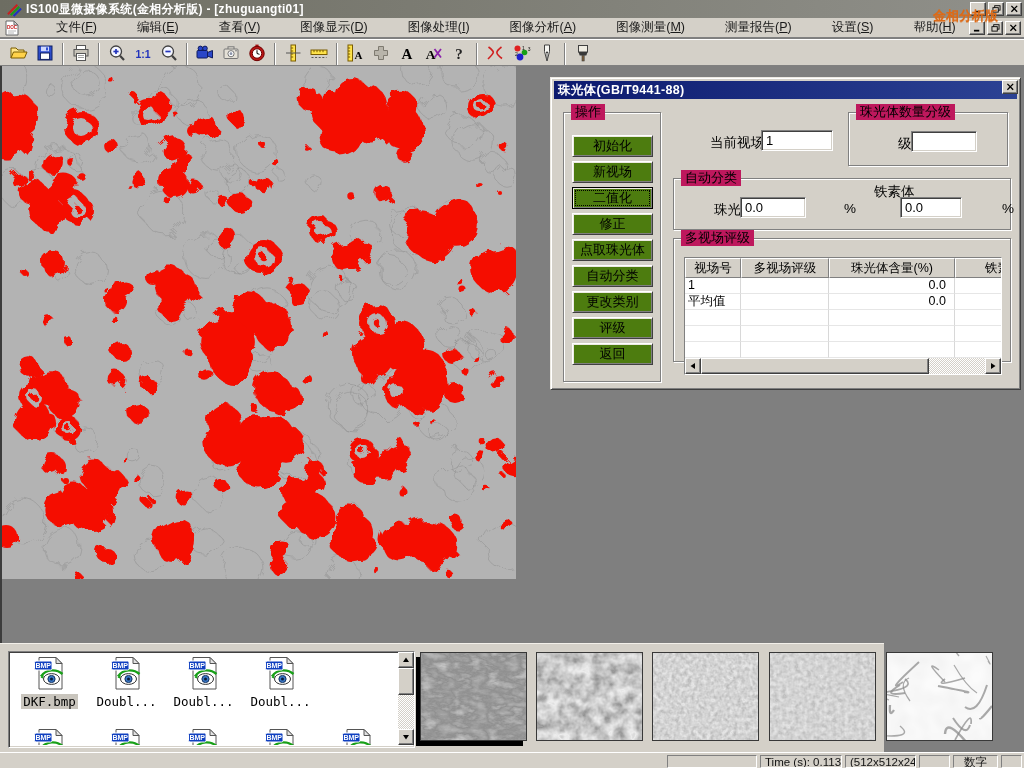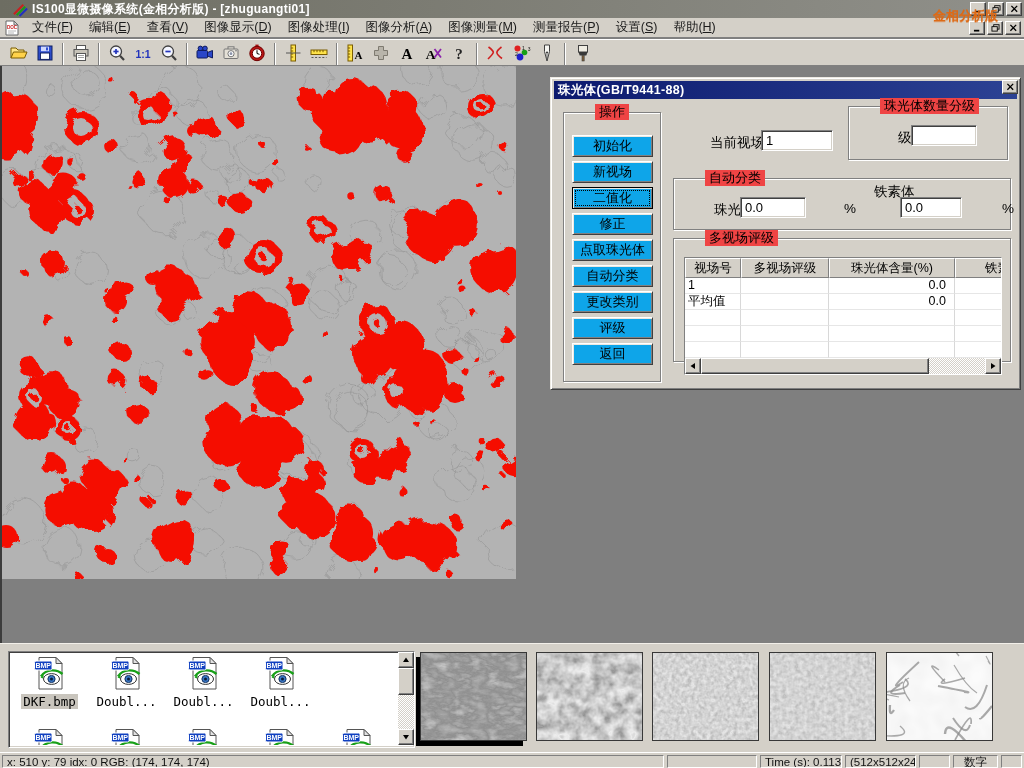--- a/index.html
+++ b/index.html
@@ -2,75 +2,75 @@
 <html><head>
 <meta charset="utf-8">
 <style>
   * { margin:0; padding:0; box-sizing:border-box; }
   html,body { width:1024px; height:768px; overflow:hidden; }
   body { font-family:"Liberation Sans","DejaVu Sans",sans-serif; font-size:12px; background:#7f7f7f; position:relative; cursor:default; }
   .screen { position:absolute; inset:0; width:1024px; height:768px; background:#7f7f7f; overflow:hidden; }
   .dither { background-image:conic-gradient(#fff 25%, #d4d0c8 0 50%, #fff 0 75%, #d4d0c8 0); background-size:2px 2px; }
 
   
-  .titlebar { position:absolute; left:0; top:0; width:1024px; height:18px; background:linear-gradient(90deg,#6d6d62,#90908a); display:flex; align-items:center; padding-left:13px; }
+  .titlebar { position:absolute; left:0; top:0; width:1024px; height:18px; background:linear-gradient(90deg,#6d6d62,#90908a); display:flex; align-items:center; padding-left:7px; }
   .app-icon { width:15px; height:15px; display:inline-block; }
   .app-icon svg { width:15px; height:15px; }
   .title-text { color:#fff; font-weight:bold; font-size:12px; margin-left:4px; white-space:nowrap; letter-spacing:.3px; }
   .caption-btns { position:absolute; right:2px; top:2px; display:flex; gap:2px; }
   .win-btn { width:16px; height:14px; background:#d4d0c8; border:1px solid; border-color:#fff #404040 #404040 #fff; box-shadow:inset -1px -1px 0 #808080; display:flex; align-items:center; justify-content:center; }
   .win-btn svg { width:9px; height:8px; }
   .watermark { position:absolute; left:933px; top:7px; z-index:60; color:#dd6a16; font-weight:bold; font-size:13px; white-space:nowrap; pointer-events:none; text-shadow:0 1px 0 rgba(221,106,22,.45); }
 
   
   .menubar { position:absolute; left:0; top:18px; width:1024px; height:20px; background:#d4d0c8; border-bottom:1px solid #808080; display:flex; align-items:center; padding-left:2px; }
   .doc-icon { width:16px; height:16px; margin:0 4px 0 2px; }
   .doc-icon svg { width:16px; height:16px; }
-  .menu-item { padding:0 8px; line-height:19px; font-size:12.5px; color:#1a1a1a; white-space:nowrap; }
+  .menu-item { padding:0 8px; line-height:19px; font-size:12.5px; color:#1a1a1a; white-space:nowrap;margin-left:24px; }
   .menu-item u { text-underline-offset:1px; }
   .mdi-btns { position:absolute; right:3px; top:3px; display:flex; gap:2px; }
 
   
   .toolbar { position:absolute; left:0; top:39px; width:1024px; height:27px; background:#d4d0c8; border-top:1px solid #fff; border-bottom:1px solid #808080; display:flex; align-items:flex-end; padding-left:6px; }
   .tb-btn { width:26px; height:24px; display:inline-flex; align-items:center; justify-content:center; }
   .tb-btn svg { width:20px; height:20px; }
   .tb-sep { width:2px; height:22px; margin:0 4px; border-left:1px solid #808080; border-right:1px solid #fff; }
 
   
   .workspace { position:absolute; left:0; top:66px; width:1024px; height:577px; background:#7f7f7f; border-left:2px solid #3c3c3c; }
   .main-image { position:absolute; left:0; top:0; width:514px; height:513px; overflow:hidden; }
   .main-image svg { display:block; }
 
   
   .dialog { position:absolute; left:550px; top:77px; width:471px; height:313px; background:#d4d0c8; border:1px solid; border-color:#ece9e2 #404040 #404040 #ece9e2; box-shadow:inset 1px 1px 0 #fff, inset -1px -1px 0 #808080; z-index:20; }
   .dlg-title { position:absolute; left:3px; top:3px; width:463px; height:18px; background:linear-gradient(90deg,#0c1a6e,#2c4294); color:#fff; font-weight:bold; font-size:12.5px; line-height:18px; padding-left:4px; letter-spacing:.3px; }
   .dlg-close { position:absolute; right:2px; top:2px; }
   .gbox { position:absolute; border:1px solid #808080; box-shadow:inset 1px 1px 0 #fff, 1px 1px 0 #fff; }
-  .legend { position:absolute; top:-9px; left:7px; background:#ef4444; padding:0 4px; font-size:13px; line-height:16px; white-space:nowrap;margin-left:24px; }
-  .btn { position:absolute; left:8px; width:81px; height:22px; background:#0ea5e9; border:1px solid; border-color:#fff #404040 #404040 #fff; box-shadow:inset 1px 1px 0 #ece9e2, inset -1px -1px 0 #808080; font-size:13px; display:flex; align-items:center; justify-content:center; white-space:nowrap; }
+  .legend { position:absolute; top:-9px; left:7px; background:#be185d; padding:0 4px; font-size:13px; line-height:16px; white-space:nowrap; }
+  .btn { position:absolute; left:8px; width:81px; height:22px; background:#4d7c0f; border:1px solid; border-color:#fff #404040 #404040 #fff; box-shadow:inset 1px 1px 0 #ece9e2, inset -1px -1px 0 #808080; font-size:13px; display:flex; align-items:center; justify-content:center; white-space:nowrap; }
   .btn.focused { border:1px solid #000; outline:1px dotted #000; outline-offset:-4px; }
   .dlabel { position:absolute; font-size:13.5px; white-space:nowrap;margin-left:28px; }
   .tfield { position:absolute; height:21px; border:1px solid; border-color:#808080 #fff #fff #808080; box-shadow:inset 1px 1px 0 #404040, inset -1px -1px 0 #d4d0c8; background:#fff; font-size:13px; padding:0 4px; font-family:inherit; outline:none; }
 
   
   .mvt { position:absolute; left:10px; top:18px; width:318px; height:118px; border:1px solid; border-color:#808080 #fff #fff #808080; background:#fff; overflow:hidden; }
   .mvt-header { width:412px; height:20px; white-space:nowrap; font-size:12.5px; }
   .th { display:inline-block; vertical-align:top; height:20px; line-height:18px; text-align:center; background:#d4d0c8; border:1px solid; border-color:#fff #808080 #808080 #fff; overflow:hidden; }
   .mvt-row { width:412px; height:16px; white-space:nowrap; font-size:12.5px; }
   .td { display:inline-block; vertical-align:top; height:16px; line-height:15px; padding:0 3px; border-right:1px solid #d8d8d8; border-bottom:1px solid #e6e6e6; overflow:hidden; }
   .c0 { width:56px; } .c1 { width:88px; } .c2 { width:126px; } .c3 { width:142px; }
   .num { text-align:right; padding-right:8px; }
   .hscroll { position:absolute; left:0; bottom:0; width:316px; height:16px; display:flex; background:#d4d0c8; }
   .sarrow { width:16px; height:16px; flex:0 0 16px; background:#d4d0c8; border:1px solid; border-color:#fff #404040 #404040 #fff; box-shadow:inset -1px -1px 0 #808080; display:flex; align-items:center; justify-content:center; }
   .sarrow svg { width:8px; height:8px; }
   .sthumb-h { flex:0 0 228px; background:#d4d0c8; border:1px solid; border-color:#fff #404040 #404040 #fff; box-shadow:inset -1px -1px 0 #808080; }
   .strack { flex:1; }
 
   
-  .bottom-panel { position:absolute; left:0; top:643px; width:1024px; height:109px; background:#d4d0c8; border-top:1px solid #f2efe9;text-decoration:underline; }
+  .bottom-panel { position:absolute; left:0; top:643px; width:884px; height:109px; background:#d4d0c8; border-top:1px solid #f2efe9;text-decoration:underline; }
   .file-browser { position:absolute; left:8px; top:7px; width:407px; height:97px; background:#fff; border:1px solid; border-color:#808080 #fff #fff #808080; box-shadow:inset 1px 1px 0 #404040, inset -1px -1px 0 #d4d0c8; overflow:hidden; }
   .file-grid { position:absolute; left:2px; top:2px; width:387px; height:91px; overflow:hidden; }
   .file-item { position:absolute; width:77px; text-align:center; }
   .bmp-icon { display:inline-block; width:34px; height:34px; }
   .bmp-icon svg { width:34px; height:34px; }
   .file-label { display:block; margin-top:1px; font-family:"DejaVu Sans Mono","Liberation Mono",monospace; font-size:12.5px; white-space:nowrap; }
   .file-label.selected { background:#c9c5bd; display:inline-block; padding:0 2px; }
   .vscroll { position:absolute; right:0; top:0; width:16px; height:93px; display:flex; flex-direction:column; background:#d4d0c8; }
   .sthumb-v { flex:0 0 27px; background:#d4d0c8; border:1px solid; border-color:#fff #404040 #404040 #fff; box-shadow:inset -1px -1px 0 #808080; }
   .thumb { position:absolute; top:8px; width:107px; height:89px; border:1px solid #383838; background:#aaa; overflow:hidden; }
@@ -682,21 +682,21 @@
       <div class="btn" style="top:126px">点取珠光体</div>
       <div class="btn" style="top:152px">自动分类</div>
       <div class="btn" style="top:178px">更改类别</div>
       <div class="btn" style="top:204px">评级</div>
       <div class="btn" style="top:230px">返回</div>
     </div>
 
     <span class="dlabel" style="left:131px; top:56px;">当前视场号</span>
     <input class="tfield" style="left: 210px; top: 52px; width: 72px;" value="1">
 
-    <div class="gbox" style="left:297px; top:28px; width:160px; height:54px;">
+    <div class="gbox" style="left:297px; top:34px; width:160px; height:54px;">
       <span class="legend">珠光体数量分级</span>
       <span class="dlabel" style="left:21px; top:22px;">级别</span>
       <input class="tfield" style="left: 62px; top: 18px; width: 66px;" value="">
     </div>
 
     <div class="gbox" style="left:122px; top:100px; width:338px; height:52px;">
       <span class="legend">自动分类</span>
       <span class="dlabel" style="left:12px; top:22px;">珠光体</span>
       <input class="tfield" style="left: 66px; top: 18px; width: 66px;" value="0.0">
       <span class="dlabel" style="left:142px; top:22px;">%</span>
@@ -950,21 +950,20 @@
           <path d="M77 39 q 16 2 -26 -6" stroke="#8e8e8e" stroke-width="2.1" fill="none" opacity="0.75"></path>
           <path d="M58 26 q -13 9 20 -1" stroke="#8e8e8e" stroke-width="1.6" fill="none" opacity="0.75"></path>
           <path d="M13 73 q 16 13 -25 9" stroke="#8e8e8e" stroke-width="1.4" fill="none" opacity="0.75"></path>
           <path d="M101 8 q 5 8 -2 -5" stroke="#8e8e8e" stroke-width="1.1" fill="none" opacity="0.75"></path>
           <path d="M16 29 q -20 13 16 -20" stroke="#8e8e8e" stroke-width="1.9" fill="none" opacity="0.75"></path>
         </svg>
       </div>
   </div>
 
   <div class="statusbar">
-    <span class="sb-panel" style="left:2px; width:662px;">x: 510 y: 79  idx: 0  RGB: (174, 174, 174)</span>
     <span class="sb-panel" style="left:667px; width:90px;"></span>
     <span class="sb-panel" style="left:760px; width:82px;">Time (s): 0.113</span>
     <span class="sb-panel" style="left:845px; width:71px;">(512x512x24)</span>
     <span class="sb-panel" style="left:919px; width:31px;"></span>
     <span class="sb-panel" style="left:953px; width:45px; text-align:center;">数字</span>
     <span class="sb-panel" style="left:1001px; width:21px;"></span>
   </div>
 
 </div>
 

